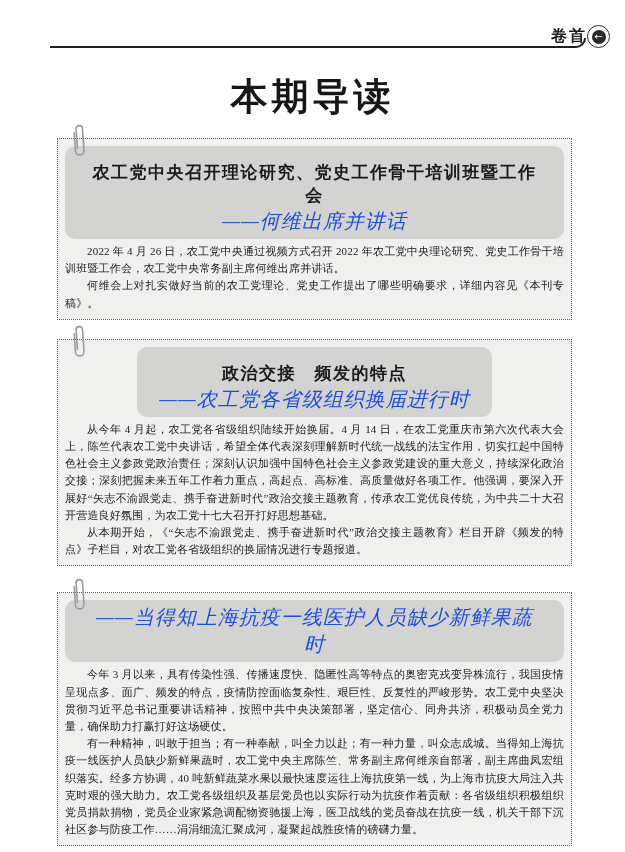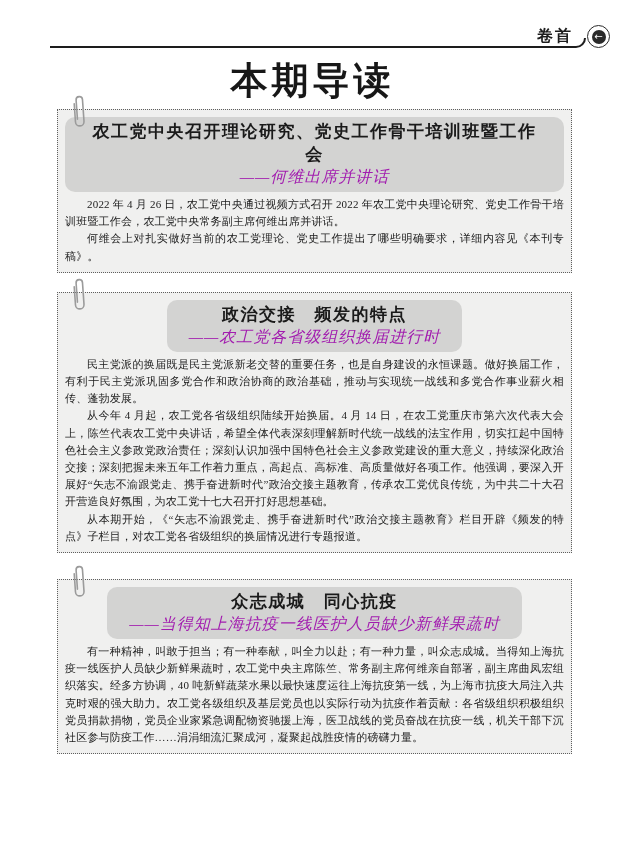--- a/index.html
+++ b/index.html
@@ -2,47 +2,47 @@
 <html><head>
 <meta charset="utf-8">
 <style>
   html,body{margin:0;padding:0;}
   body{
     width:625px;height:852px;background:#ffffff;position:relative;
     font-family:"Liberation Serif","DejaVu Serif",serif;color:#1b1b1b;
     overflow:hidden;
   }
   
-  .corner{position:absolute;top:25px;right:15px;display:flex;align-items:center;gap:14px;margin-left:10px;}
+  .corner{position:absolute;top:25px;right:15px;display:flex;align-items:center;gap:0;margin-left:10px;}
   .corner-label{font-family:"Liberation Sans","DejaVu Sans",sans-serif;font-weight:bold;font-size:16px;letter-spacing:2px;color:#1d1d1d;}
   .back-icon{width:21px;height:21px;border:1.5px solid #2a2a2a;border-radius:50%;display:inline-flex;align-items:center;justify-content:center;background:#fff;}
   .back-inner{width:14px;height:14px;background:#2a2a2a;border-radius:50%;color:#ffffff;font-size:10px;line-height:14px;text-align:center;display:block;font-family:"DejaVu Sans",sans-serif;}
   .rule{position:absolute;left:50px;top:46px;width:526px;height:2px;background:#1d1d1d;}
   .rule-curve{position:absolute;left:574px;top:38px;width:10px;height:8px;border-right:2px solid #1d1d1d;border-bottom:2px solid #1d1d1d;border-bottom-right-radius:10px;}
   
   h1.page-title{
-    margin:0;padding-top:56px;text-align:center;
+    margin:16px;padding-top:56px;text-align:center;
     font-family:"Liberation Sans","DejaVu Sans",sans-serif;
     font-size:37px;font-weight:bold;letter-spacing:4px;color:#171717;
   }
   
   .box{
     position:relative;margin:0 53px 0 57px;
     border:1.5px dotted #5e5e5e;background:#f0f0ef;
     padding:5px 7px 7px;
   }
   .box-1{margin-top:3px;}
   .box-2{margin-top:19px;}
   .box-3{margin-top:26px;}
   .pill{
     width:fit-content;margin:2px auto 4px;background:#d3d3d2;
     border-radius:10px;padding:3px 22px 4px;text-align:center;
   }
-  .pill-title{font-size:17px;font-weight:bold;letter-spacing:1.5px;color:#1a1a1a;}
-  .pill-subtitle{font-size:16px;font-style:italic;letter-spacing:1px;color:#a21caf;margin-top:1px;}
+  .pill-title{font-size:17px;font-weight:bold;letter-spacing:1.5px;color:#1a1a1a;margin-top:12px;}
+  .pill-subtitle{font-size:20px;font-style:italic;letter-spacing:1px;color:#1d4ed8;margin-top:1px;}
   .box p{
     margin:0;text-indent:2em;text-align:justify;
     font-size:11px;line-height:17.2px;letter-spacing:0.2px;color:#1b1b1b;
   }
   .clip{position:absolute;top:-18px;left:13px;}
 </style>
 </head>
 <body>
 
 <div class="page">
@@ -71,30 +71,29 @@
   </section>
 
   <section class="box box-2">
     <svg class="clip" width="16" height="38" viewBox="0 0 18 42" style="transform:rotate(-4deg);">
       <path d="M6.6,30 V8.5 a3.6,3.6 0 0 1 7.2,0 v24.5 a4.8,4.8 0 0 1 -9.6,0 V12.5" fill="none" stroke="#9b9b9b" stroke-width="1.8" stroke-linecap="round"></path>
     </svg>
     <div class="pill">
       <div class="pill-title">政治交接　频发的特点</div>
       <div class="pill-subtitle">——农工党各省级组织换届进行时</div>
     </div>
-    <p>民主党派的换届既是民主党派新老交替的重要任务，也是自身建设的永恒课题。做好换届工作，有利于民主党派巩固多党合作和政治协商的政治基础，推动与实现统一战线和多党合作事业薪火相传、蓬勃发展。</p>
     <p>从今年 4 月起，农工党各省级组织陆续开始换届。4 月 14 日，在农工党重庆市第六次代表大会上，陈竺代表农工党中央讲话，希望全体代表深刻理解新时代统一战线的法宝作用，切实扛起中国特色社会主义参政党政治责任；深刻认识加强中国特色社会主义参政党建设的重大意义，持续深化政治交接；深刻把握未来五年工作着力重点，高起点、高标准、高质量做好各项工作。他强调，要深入开展好“矢志不渝跟党走、携手奋进新时代”政治交接主题教育，传承农工党优良传统，为中共二十大召开营造良好氛围，为农工党十七大召开打好思想基础。</p>
     <p>从本期开始，《“矢志不渝跟党走、携手奋进新时代”政治交接主题教育》栏目开辟《频发的特点》子栏目，对农工党各省级组织的换届情况进行专题报道。</p>
   </section>
 
   <section class="box box-3">
     <svg class="clip" width="16" height="38" viewBox="0 0 18 42" style="transform:rotate(-4deg);">
       <path d="M6.6,30 V8.5 a3.6,3.6 0 0 1 7.2,0 v24.5 a4.8,4.8 0 0 1 -9.6,0 V12.5" fill="none" stroke="#9b9b9b" stroke-width="1.8" stroke-linecap="round"></path>
     </svg>
     <div class="pill">
-      <div class="pill-title">众志成城　同心抗疫</div>
       <div class="pill-subtitle">——当得知上海抗疫一线医护人员缺少新鲜果蔬时</div>
     </div>
+    <p>今年 3 月以来，具有传染性强、传播速度快、隐匿性高等特点的奥密克戎变异株流行，我国疫情呈现点多、面广、频发的特点，疫情防控面临复杂性、艰巨性、反复性的严峻形势。农工党中央坚决贯彻习近平总书记重要讲话精神，按照中共中央决策部署，坚定信心、同舟共济，积极动员全党力量，确保助力打赢打好这场硬仗。</p>
     <p>有一种精神，叫敢于担当；有一种奉献，叫全力以赴；有一种力量，叫众志成城。当得知上海抗疫一线医护人员缺少新鲜果蔬时，农工党中央主席陈竺、常务副主席何维亲自部署，副主席曲凤宏组织落实。经多方协调，40 吨新鲜蔬菜水果以最快速度运往上海抗疫第一线，为上海市抗疫大局注入共克时艰的强大助力。农工党各级组织及基层党员也以实际行动为抗疫作着贡献：各省级组织积极组织党员捐款捐物，党员企业家紧急调配物资驰援上海，医卫战线的党员奋战在抗疫一线，机关干部下沉社区参与防疫工作……涓涓细流汇聚成河，凝聚起战胜疫情的磅礴力量。</p>
 
   </section>
 
 </div>
 
 </body></html>

